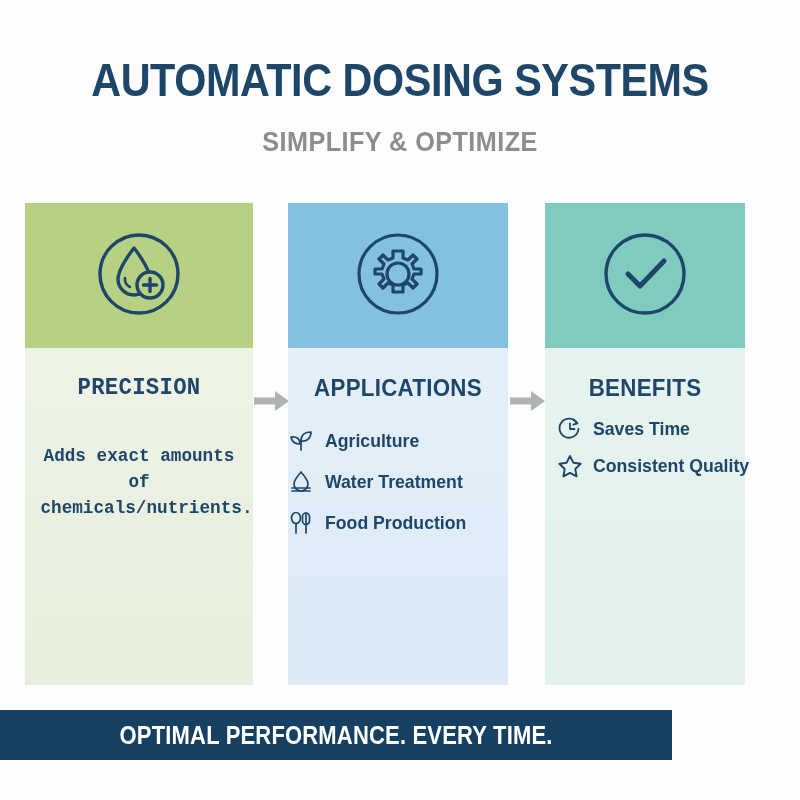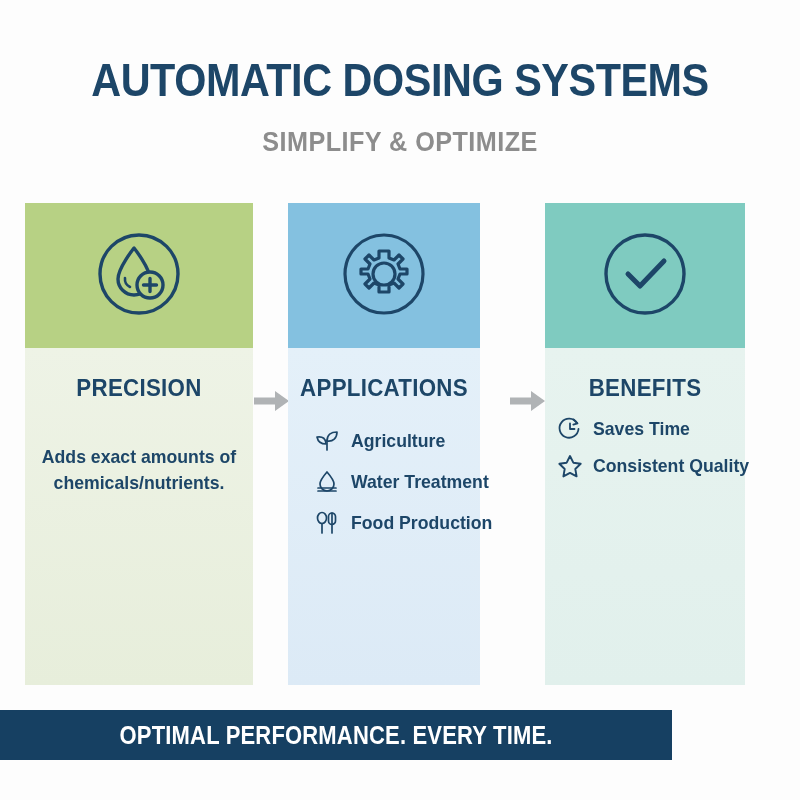--- a/index.html
+++ b/index.html
@@ -27,33 +27,33 @@
     font-size:28px; font-weight:bold;
     letter-spacing:0.5px;
     color:#8d8d8d;
     transform:scaleX(0.9);
     white-space:nowrap;
   }
 
   
   .col { position:absolute; top:203px; width:228px; height:482px; }
   .col-1 { left:25px; }
-  .col-2 { left:288px; width:192px; }
+  .col-2 { left:288px; width:220px; }
   .col-3 { left:545px; width:200px; }
 
   .col-head {
     position:absolute; top:0; left:0; right:0; height:145px;
     display:flex; align-items:center; justify-content:center;
   }
   .col-body {
     position:absolute; top:145px; left:0; right:0; bottom:0;
     padding-top:26px;
   }
   .c1 .col-head { background:#b7d184; }
-  .c1 .col-body { background:linear-gradient(#eef3e6,#e7eedb); }
+  .c1 .col-body { background:linear-gradient(#eef3e6,#e7eedb);font-family:Liberation Mono, monospace; }
   .c2 .col-head { background:#84c1e0; }
   .c2 .col-body { background:linear-gradient(#e4f0f9,#dceaf6); }
   .c3 .col-head { background:#7fcbc0; }
   .c3 .col-body { background:linear-gradient(#e7f3ef,#e1f0ec); }
 
   .col-title {
     text-align:center;
     font-size:24px; font-weight:bold;
     color:#1d4668;
     letter-spacing:0.3px;
@@ -64,21 +64,21 @@
     margin-top:42px;
     text-align:center;
     font-size:19px; font-weight:bold;
     line-height:1.38;
     color:#1d4668;
     transform:scaleX(0.93);
     padding:0 8px;
   }
 
   
-  .bullets { margin-top:26px; padding-left:26px; }
+  .bullets { margin-top:26px; padding-left:0; }
   .c3 .bullets { margin-top:14px; padding-left:12px; }
   .bullet {
     display:flex; align-items:center;
     gap:11px;
     margin-bottom:15px;
   }
   .c3 .bullet { margin-bottom:11px; gap:10px; }
   .bullet-icon { width:26px; height:26px; flex:0 0 26px; display:block; }
   .bullet-label {
     font-size:19px; font-weight:bold;

